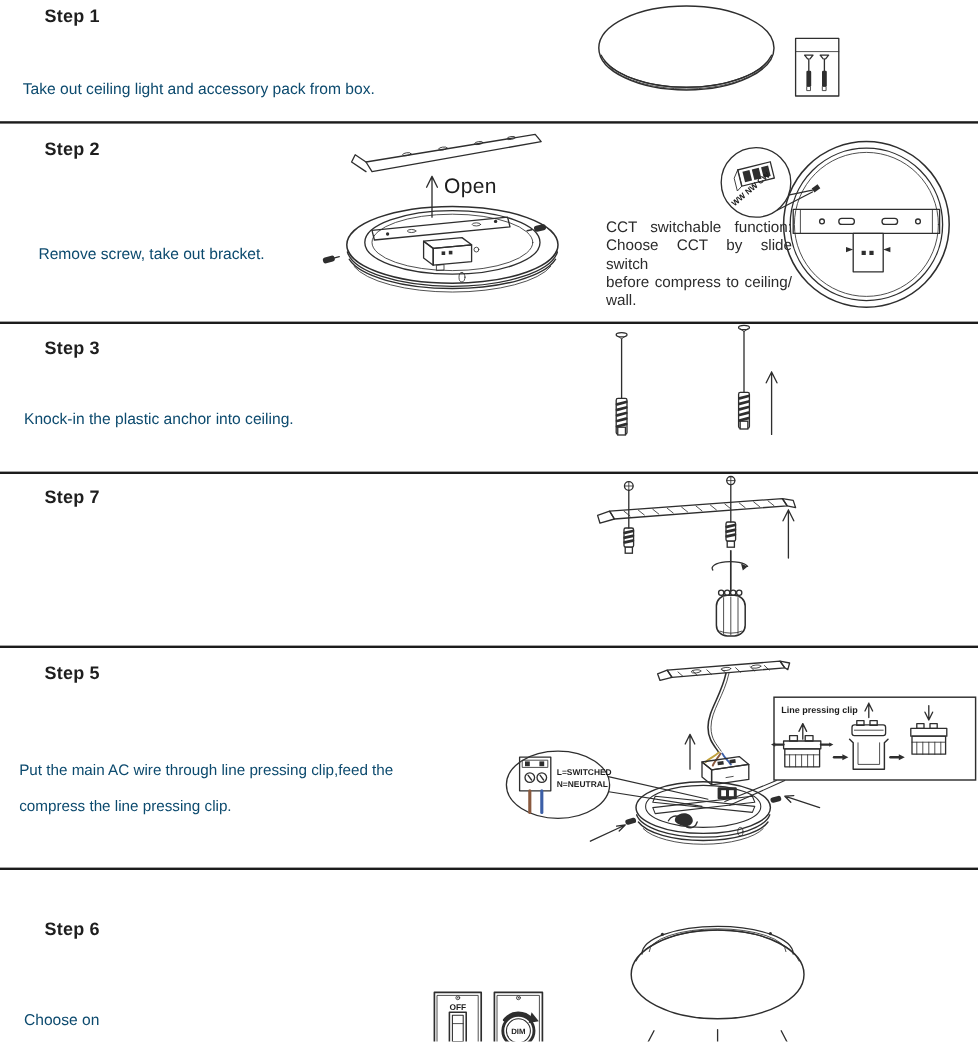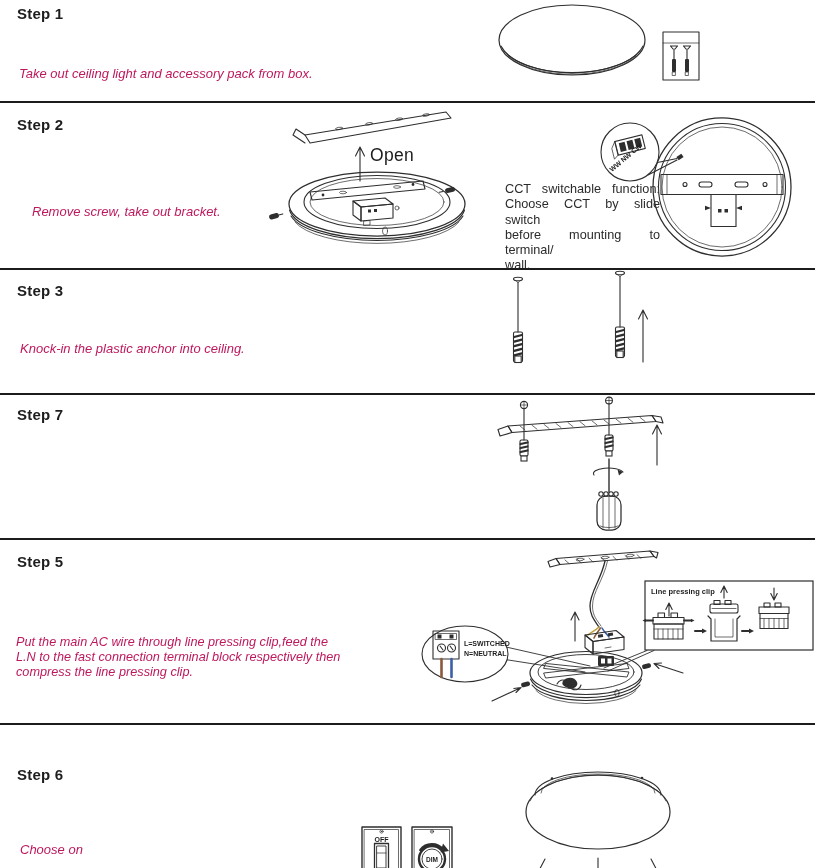--- a/index.html
+++ b/index.html
@@ -1,21 +1,21 @@
 <!DOCTYPE html>
 <html style="--background: #ffffff; --divider-color: #1c1c1c; --text-color: #262626; --line-art-color: #2e2e2e;"><head>
 <meta charset="utf-8">
 <style>
   *{box-sizing:border-box;margin:0;padding:0;}
   body{background:#fff;font-family:"Liberation Sans",sans-serif;color:var(--text-color,#262626);}
   .sheet{position:relative;width:815px;height:868px;background:var(--background,#fff);overflow:hidden;}
   .step{position:absolute;left:0;width:815px;}
   .divider{position:absolute;left:0;width:815px;height:2px;background:var(--divider-color,#1c1c1c);}
-  .step-title{position:absolute;font-size:15px;font-weight:600;letter-spacing:.2px;color:#1e1e1e;}
-  .step-text{position:absolute;font-size:13px;font-weight:400;color:#be185d;font-style:italic;}
+  .step-title{position:absolute;font-size:15px;font-weight:600;letter-spacing:.2px;color:#1e1e1e;margin-left:20px;}
+  .step-text{position:absolute;font-size:13px;font-weight:400;color:#0c4a6e;}
   .t-sm{font-size:12.7px;line-height:15px;}
   .cct{position:absolute;width:155px;font-size:12.7px;line-height:15.3px;color:#2b2b2b;}
   .cct .j{text-align:justify;text-align-last:justify;}
   .open-label{position:absolute;font-size:17.5px;color:#1c1c1c;letter-spacing:.3px;}
   svg{position:absolute;overflow:visible;}
   .ln{fill:none;stroke:var(--line-art-color,#2e2e2e);stroke-width:1.1;stroke-linecap:round;stroke-linejoin:round;}
   .thin{stroke-width:.7;}
   .fl{fill:var(--line-art-color,#2e2e2e);stroke:none;}
   .whln{fill:#fff;stroke:var(--line-art-color,#2e2e2e);stroke-width:1.1;}
   .rib{stroke:var(--line-art-color,#2e2e2e);stroke-width:2.3;stroke-linecap:round;fill:none;}
@@ -102,21 +102,21 @@
       </g>
       <g transform="rotate(-12 185 87)">
         <rect class="fl" x="180" y="84.5" width="10" height="5" rx="2.2"></rect>
         <line class="ln" x1="178" y1="87" x2="174" y2="87"></line>
       </g>
     </svg>
 
     <div class="cct" style="left:505px;top:79px;">
       <div class="j">CCT switchable function:</div>
       <div class="j">Choose CCT by slide switch</div>
-      <div class="j">before mounting to terminal/</div>
+      <div class="j">before compress to ceiling/</div>
       <div>wall.</div>
     </div>
 
     <svg style="left:575px;top:0;" width="240" height="165" viewBox="0 0 240 165">
       <g>
         <circle class="ln" cx="147" cy="84" r="69" style="stroke-width:1.25"></circle>
         <circle class="ln" cx="147" cy="84" r="63.5"></circle>
         <circle class="ln thin" cx="147" cy="84" r="60"></circle>
         <path class="ln" d="M86,71.5 L208,71.5 M86,91.5 L208,91.5 M86,71.5 L86,91.5 M208,71.5 L208,91.5"></path>
         <path class="ln thin" d="M92,71.5 L92,91.5 M202,71.5 L202,91.5"></path>
@@ -216,21 +216,20 @@
       <g>
         <path class="ln" d="M167,70 L167,30 M167,30 L162.5,39 M167,30 L171.5,39"></path>
       </g>
     </svg>
   </section>
   <div class="divider" style="top:538px;"></div>
 
   <section class="step" style="top:540px;height:183px;">
     <h2 class="step-title" style="left:17px;top:13px;">Step 5</h2>
     <p class="step-text t-sm" style="left:16px;top:95px;">Put the main AC wire through line pressing clip,feed the</p>
-    <p class="step-text t-sm" style="left:16px;top:110px;">L.N to the fast connection terminal block respectively then</p>
     <p class="step-text t-sm" style="left:16px;top:125px;">compress the line pressing clip.</p>
 
     <svg style="left:420px;top:0;" width="395" height="181" viewBox="0 0 395 181">
       <g>
         <path class="ln" d="M136,18.5 L230,11 L234,16.5 L140,24.5 Z"></path>
         <path class="ln" d="M136,18.5 L128,21.5 L130,27 L140,24.5 Z"></path>
         <path class="ln" d="M230,11 L238,12.5 L236.5,18 L234,16.5 Z"></path>
         <ellipse class="ln thin" cx="160" cy="19.5" rx="4" ry="1.3" transform="rotate(-5 160 19.5)"></ellipse>
         <ellipse class="ln thin" cx="185" cy="17.5" rx="4" ry="1.3" transform="rotate(-5 185 17.5)"></ellipse>
         <ellipse class="ln thin" cx="210" cy="15.5" rx="4" ry="1.3" transform="rotate(-5 210 15.5)"></ellipse>

